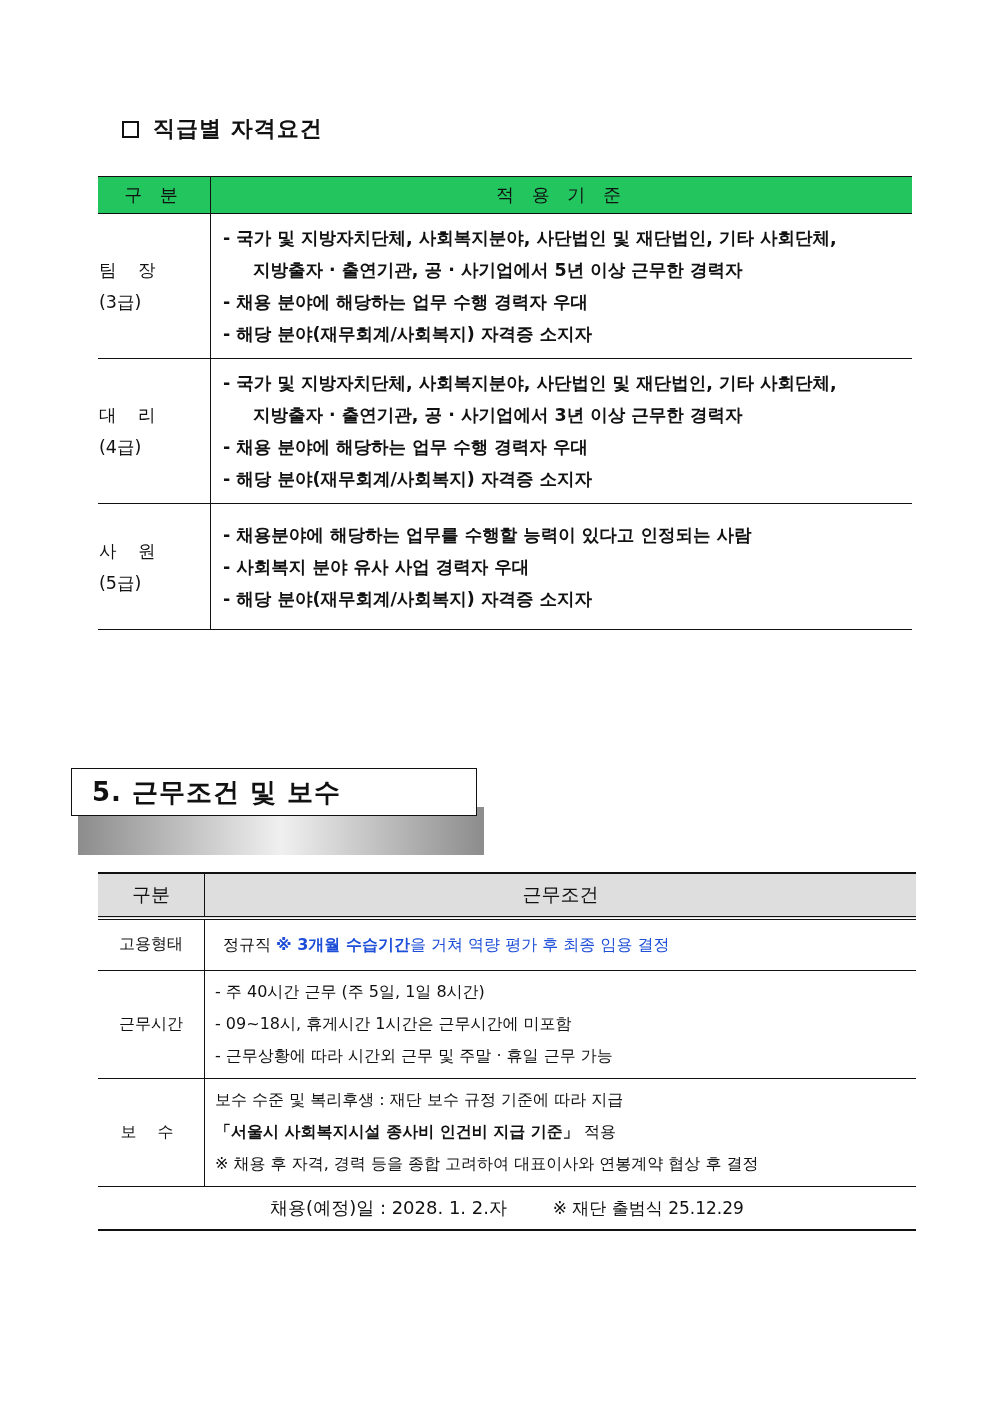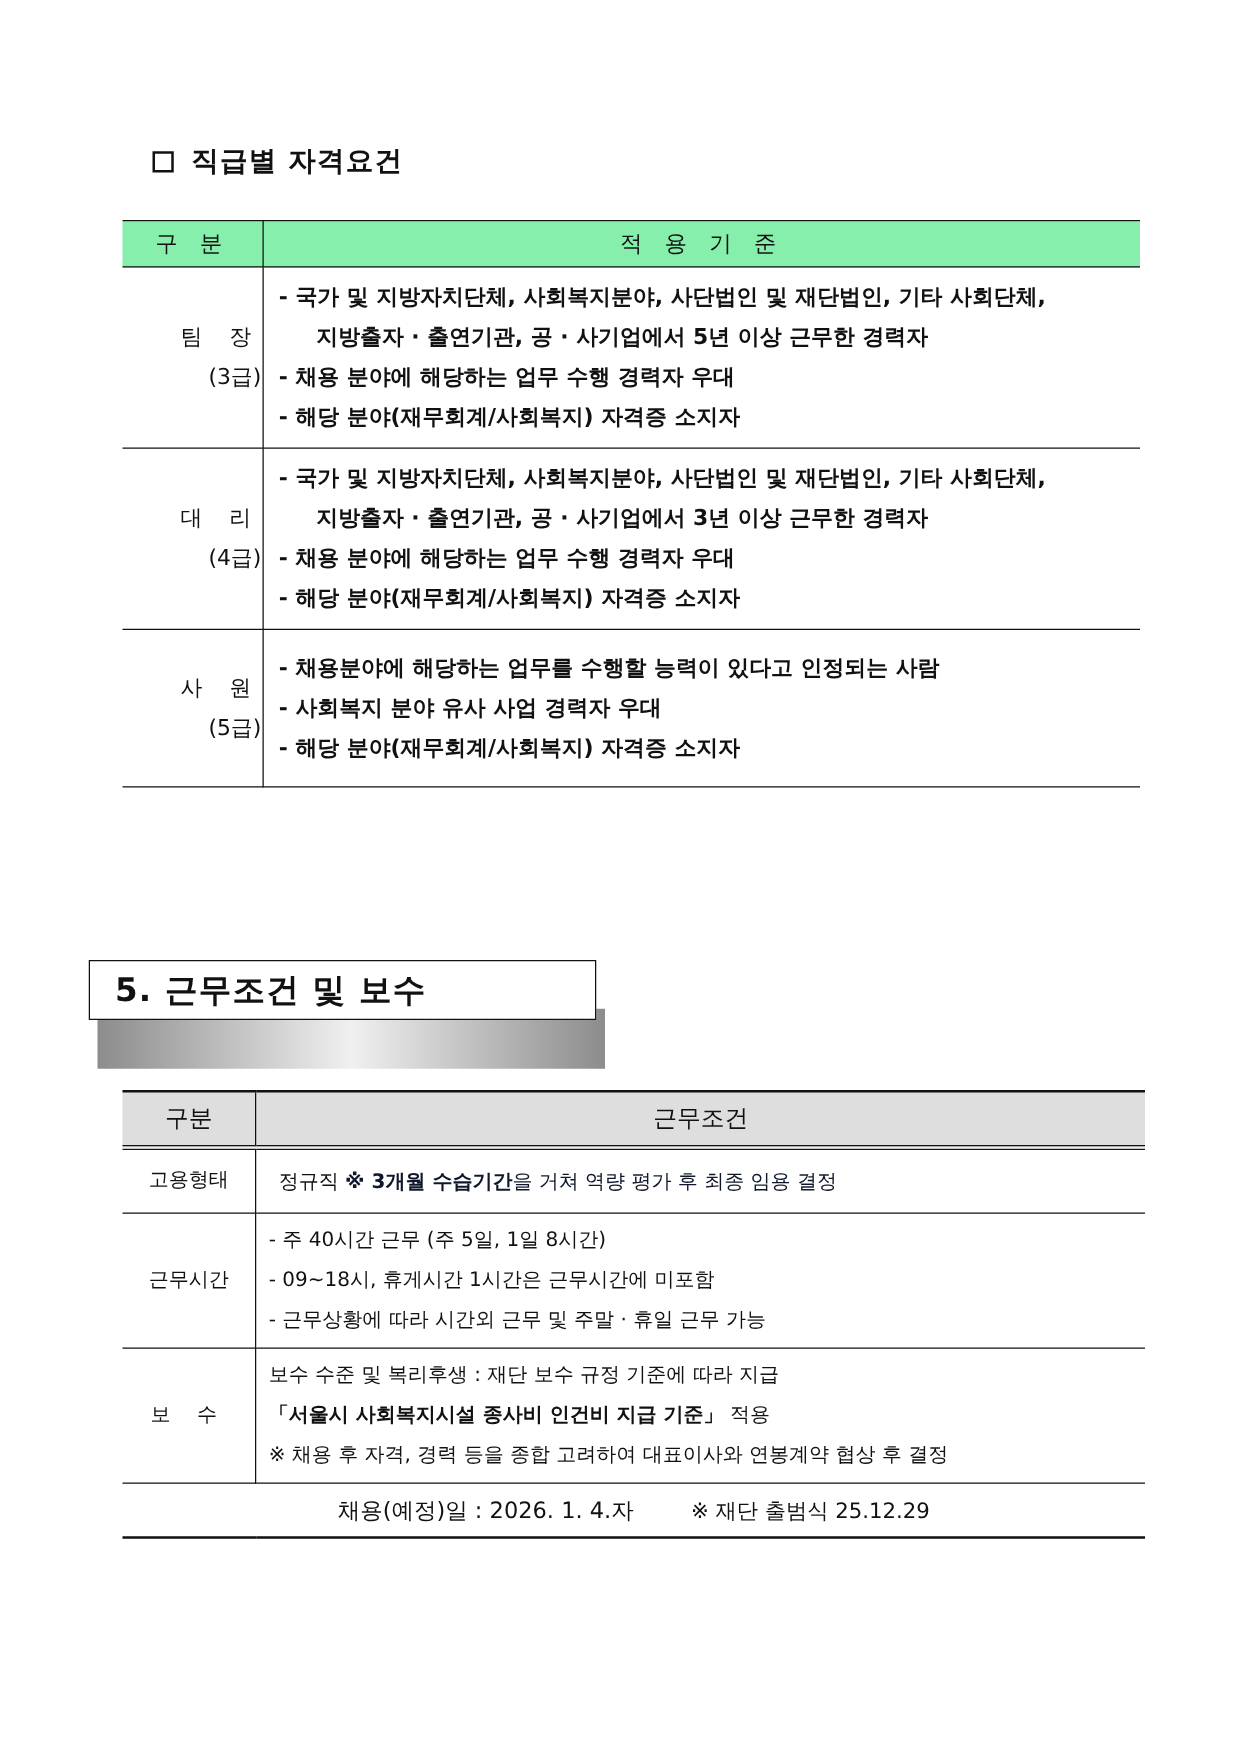--- a/index.html
+++ b/index.html
@@ -13,26 +13,26 @@
     font-size: 22px; font-weight: bold; letter-spacing: 1px;
     display: flex; align-items: center; padding-left: 48px;
   }
   .section-title .box {
     width: 17px; height: 17px; border: 2px solid #111; margin-right: 14px; box-sizing: border-box;
   }
   table { border-collapse: collapse; position: absolute; }
   
   #t1 { left: 98px; top: 176px; width: 814px; }
   #t1 th {
-    background: #86efac; height: 34px; font-weight: normal; font-size: 18px;
+    background: #22c55e; height: 34px; font-weight: normal; font-size: 18px;
     border-top: 1.5px solid #111; border-bottom: 1.5px solid #111; letter-spacing: 6px;
   }
   #t1 th.c1 { width: 110px; border-right: 1.5px solid #111; }
   #t1 td { border-bottom: 1.5px solid #111; font-size: 17.5px; vertical-align: middle; }
-  #t1 td.c1 { border-right: 1.5px solid #111; text-align: right; line-height: 32px; }
+  #t1 td.c1 { border-right: 1.5px solid #111; text-align: left; line-height: 32px; }
   #t1 td.c2 { padding: 8px 0 8px 12px; line-height: 32px; font-weight: bold; }
   .grade-name { letter-spacing: 8px; }
   .indent { padding-left: 30px; }
   .dash-line { white-space: nowrap; }
 
   
   .sec5 {
     position: absolute; left: 71px; top: 768px; width: 406px; height: 48px;
     border: 1.5px solid #111; background: #fff; box-sizing: border-box;
     box-shadow: 7px 7px 0 #9a9a9a;
@@ -47,21 +47,21 @@
   
   #t2 { left: 98px; top: 872px; width: 818px; }
   #t2 th {
     background: #dedede; height: 40px; font-weight: normal; font-size: 19px;
     border-top: 2.5px solid #111; border-bottom: 4px double #111; margin-top: 24px;
   }
   #t2 th.c1 { width: 104px; border-right: 1.5px solid #111; }
   #t2 td { border-bottom: 1.5px solid #111; font-size: 16px; vertical-align: middle; }
   #t2 td.c1 { border-right: 1.5px solid #111; text-align: center; }
   #t2 td.c2 { padding: 0 0 0 10px; line-height: 32px; }
-  .blue { color: #0f172a; }
+  .blue { color: #1d4ed8; }
   .bold { font-weight: bold; }
   #t2 tr.foot td {
     text-align: center; height: 40px; border-bottom: 2.5px solid #111; font-size: 18px;
   }
   .foot-note { margin-left: 40px; font-size: 17px; }
 </style>
 </head>
 <body>
 
 <div class="section-title">
@@ -140,18 +140,18 @@
   <tr style="height:108px">
     <td class="c1" style="letter-spacing:8px">보 수</td>
     <td class="c2">
       <div>보수 수준 및 복리후생 : 재단 보수 규정 기준에 따라 지급</div>
       <div><span class="bold">「서울시 사회복지시설 종사비 인건비 지급 기준」</span><span> 적용</span></div>
       <div>※ 채용 후 자격, 경력 등을 종합 고려하여 대표이사와 연봉계약 협상 후 결정</div>
     </td>
   </tr>
   <tr class="foot">
     <td colspan="2">
-      <span>채용(예정)일 :  2026. 1. 4.자</span>
+      <span>채용(예정)일 :  2028. 1. 2.자</span>
       <span class="foot-note">※ 재단 출범식 25.12.29</span>
     </td>
   </tr>
 </tbody>
   </table>
 
 </body></html>

